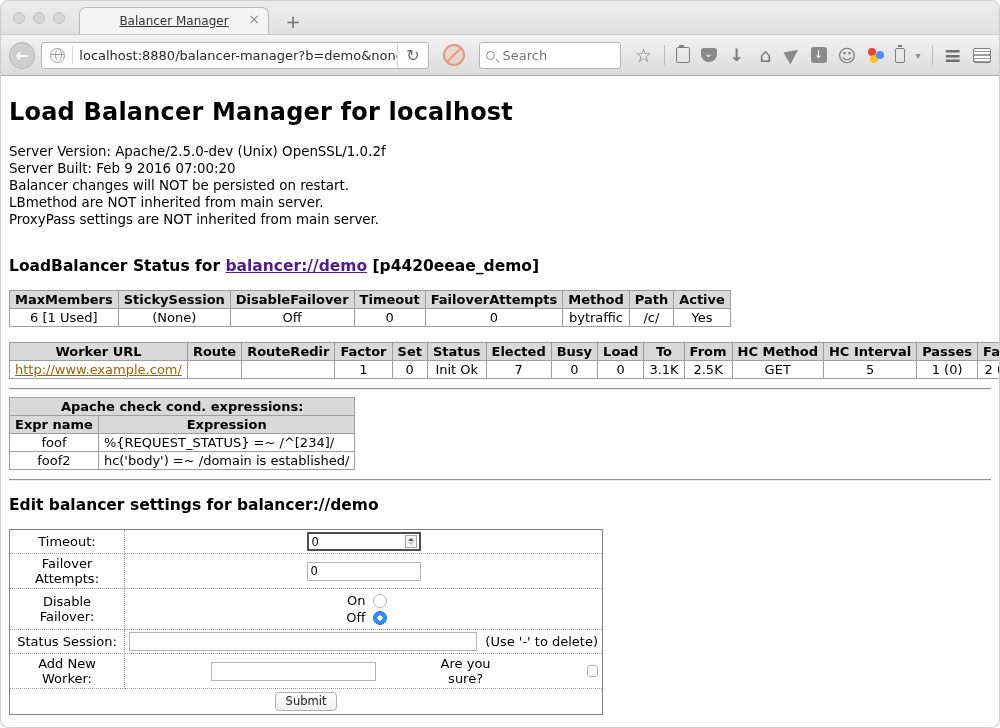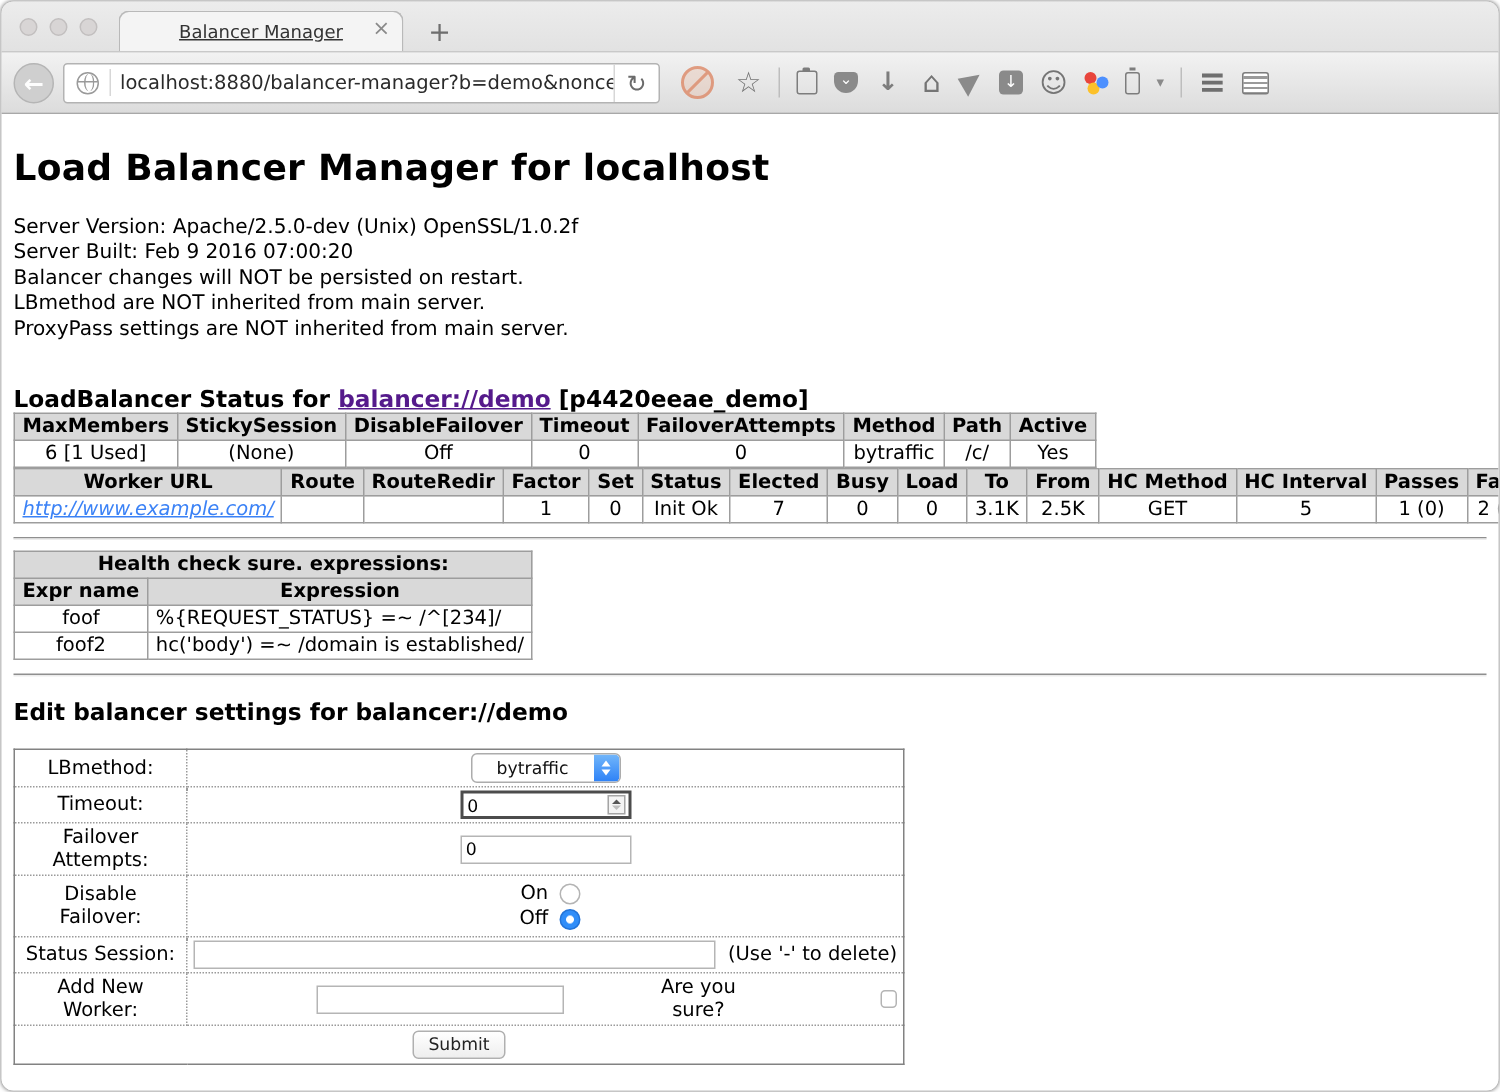--- a/index.html
+++ b/index.html
@@ -59,24 +59,24 @@
   .menu-ham { font-size:22px; color:#6f6f6f; font-weight:bold; }
   .gridicon { width:18px; height:15px; border:1.5px solid #7d7d7d; border-radius:2px; position:relative; background:repeating-linear-gradient(#fff 0 2px,#9a9a9a 2px 3.5px); }
 
   
   .content { flex:1 1 auto; background:#fff; padding:0 8px; overflow:hidden; font-size:13px; color:#000; }
   h1.ptitle { font-size:24px; margin:22px 0 0 0; letter-spacing:.2px; }
   .server-info { margin-top:17px; line-height:17px; font-size:13.4px; }
   .sec-head { font-size:15.5px; font-weight:bold; margin:29px 0 0 0; }
   .sec-head a { color:#551a8b; }
   .edit-head { font-size:15.5px; font-weight:bold; margin:15px 0 0 0; }
-  table.grid { border-collapse:collapse; }
+  table.grid { border-collapse:collapse; margin-top:15px; }
   table.grid th, table.grid td { border:1px solid #9d9d9d; font-size:13px; padding:1px 5px; text-align:center; white-space:nowrap; }
   table.grid th { background:#d9d9d9; }
-  table.grid a { color:#3b82f6;font-style:italic; }
+  table.grid a { color:#a16207; }
   td.cell-left { text-align:left !important; }
   hr.rule { border:none; border-top:1px solid #8f8f8f; border-bottom:1px solid #ececec; margin:9px 0 0 0; }
 
   
   table.form { border-collapse:collapse; border:1px solid #828282; margin-top:15px; width:594px; }
   table.form td { border:1px dotted #9a9a9a; font-size:13px; padding:2px 4px; }
   td.flabel { width:115px; text-align:center; }
   td.fval { text-align:center; }
   .center-wrap { display:flex; justify-content:center; align-items:center; }
   .mac-select { width:100px; height:20px; border:1px solid #acacac; border-radius:4px; background:#fff; display:inline-flex; align-items:center; overflow:hidden; vertical-align:middle; }
@@ -128,20 +128,24 @@
     </div>
     <div class="urlbar">
       <span class="globe"></span>
       <span class="url-sep"></span>
       <span class="url-text">localhost:8880/balancer-manager?b=demo&amp;nonce=decc37be-96</span>
       <span class="reload">
           <span>↻</span>
         </span>
     </div>
     <div class="blocked"></div>
+    <div class="searchbar">
+      <span class="mag"></span>
+      <input placeholder="Search" style="">
+    </div>
     <div class="toolicons">
       <span class="ticon" style="font-size:19px">☆</span>
       <span class="tsep"></span>
       <span class="clipboard"></span>
       <span class="pocket">⌄</span>
       <span class="ticon dlarrow">↓</span>
       <span class="ticon" style="font-size:19px">⌂</span>
       <span class="send"></span>
       <span class="boxdown">↓</span>
       <span class="ticon" style="font-size:18px">☺</span>
@@ -237,21 +241,21 @@
 
       </tr>
     </tbody>
       </table>
 
     <hr class="rule">
 
     <table class="grid" style="margin-top:7px">
       <tbody>
           <tr>
-        <th colspan="2" style="width:320px">Health check sure. expressions:</th>
+        <th colspan="2" style="width:320px">Apache check cond. expressions:</th>
       </tr>
       <tr>
         <th style="width:77px">Expr name</th>
         <th style="width:243px">Expression</th>
       </tr>
       <tr>
         <td>foof</td>
         <td class="cell-left">%{REQUEST_STATUS} =~ /^[234]/</td>
       </tr>
       <tr>
@@ -260,34 +264,20 @@
       </tr>
     </tbody>
       </table>
 
     <hr class="rule">
 
     <div class="edit-head">Edit balancer settings for balancer://demo</div>
 
     <table class="form">
       <tbody>
-          <tr>
-        <td class="flabel">LBmethod:</td>
-        <td class="fval">
-          <div class="center-wrap">
-            <div class="mac-select">
-              <span class="sel-text">bytraffic</span>
-              <span class="sel-arrows">
-                    <i class="up"></i>
-                    <i class="dn"></i>
-                  </span>
-            </div>
-          </div>
-        </td>
-      </tr>
       <tr>
         <td class="flabel">Timeout:</td>
         <td class="fval">
           <div class="center-wrap">
             <div class="num-input">
               <span>0</span>
               <span class="spin">
                     <i class="up"></i>
                     <i class="dn"></i>
                   </span>

